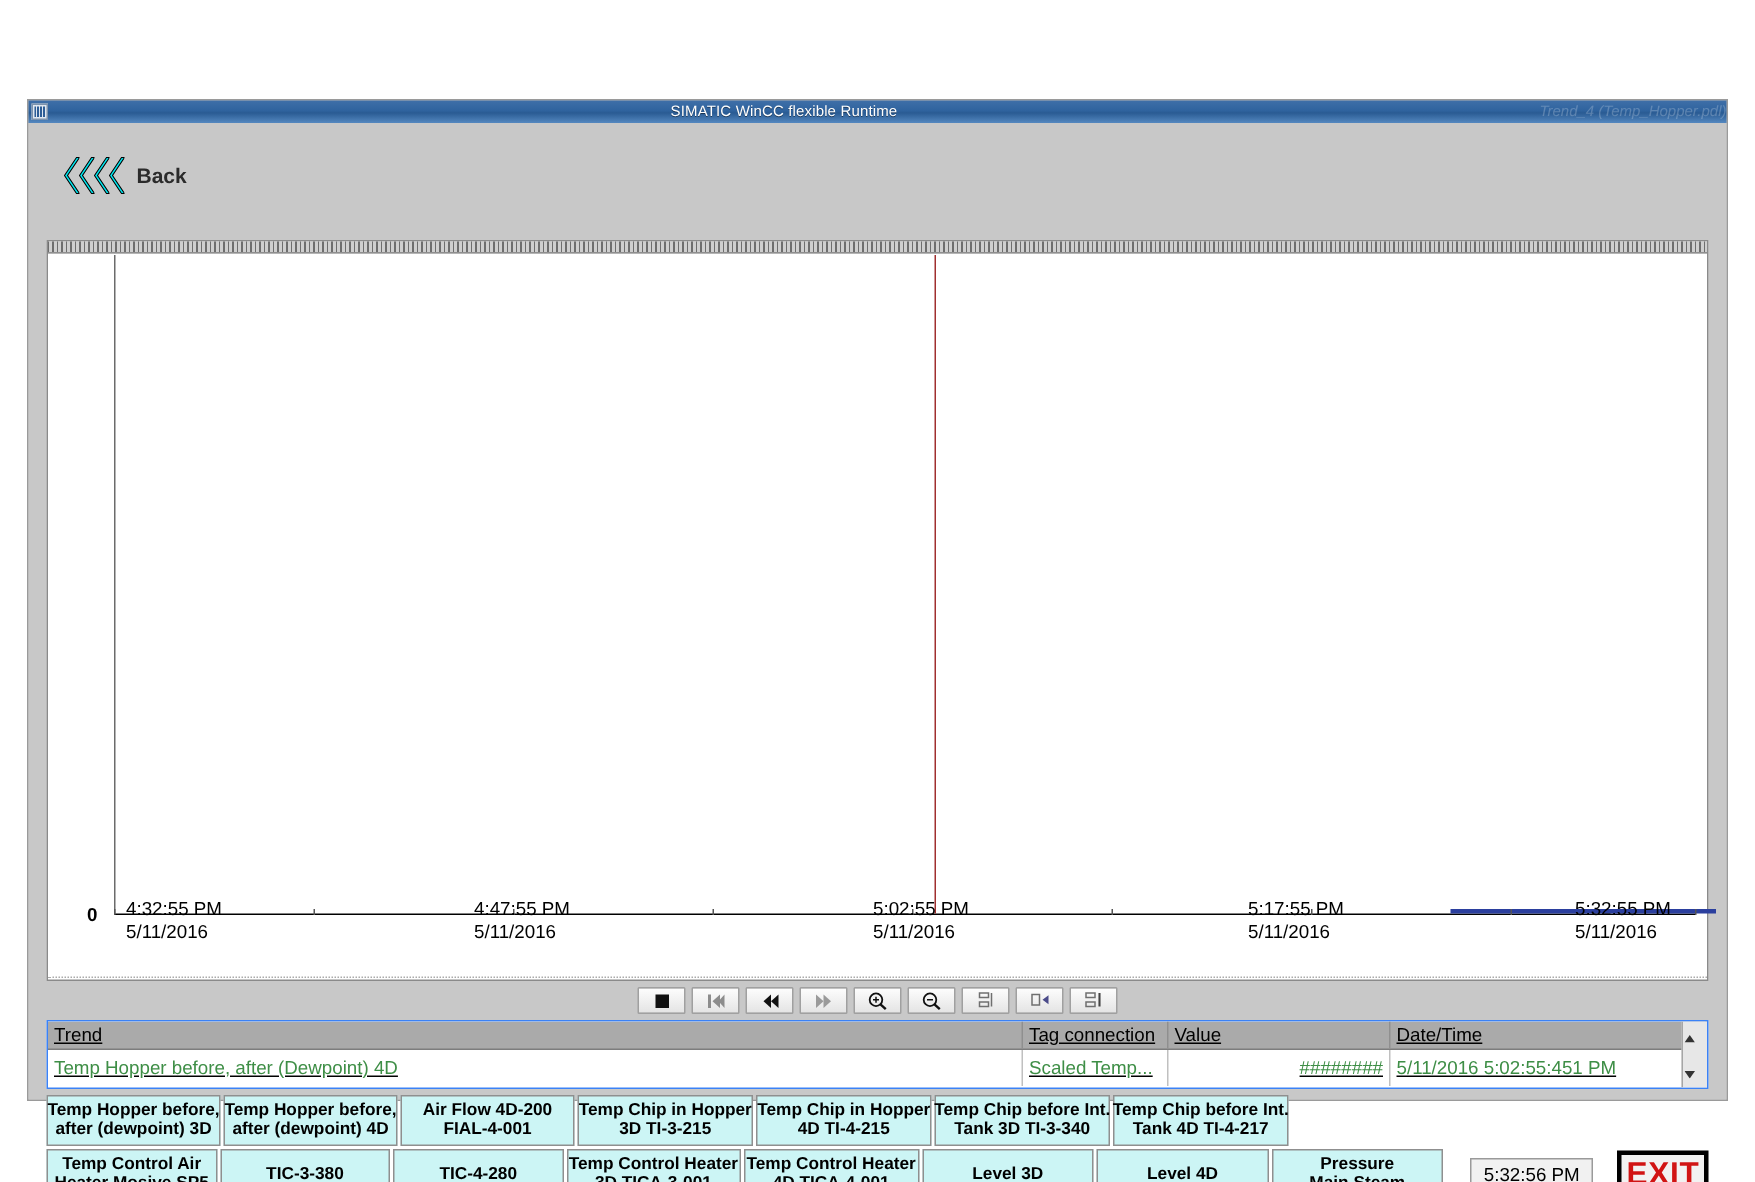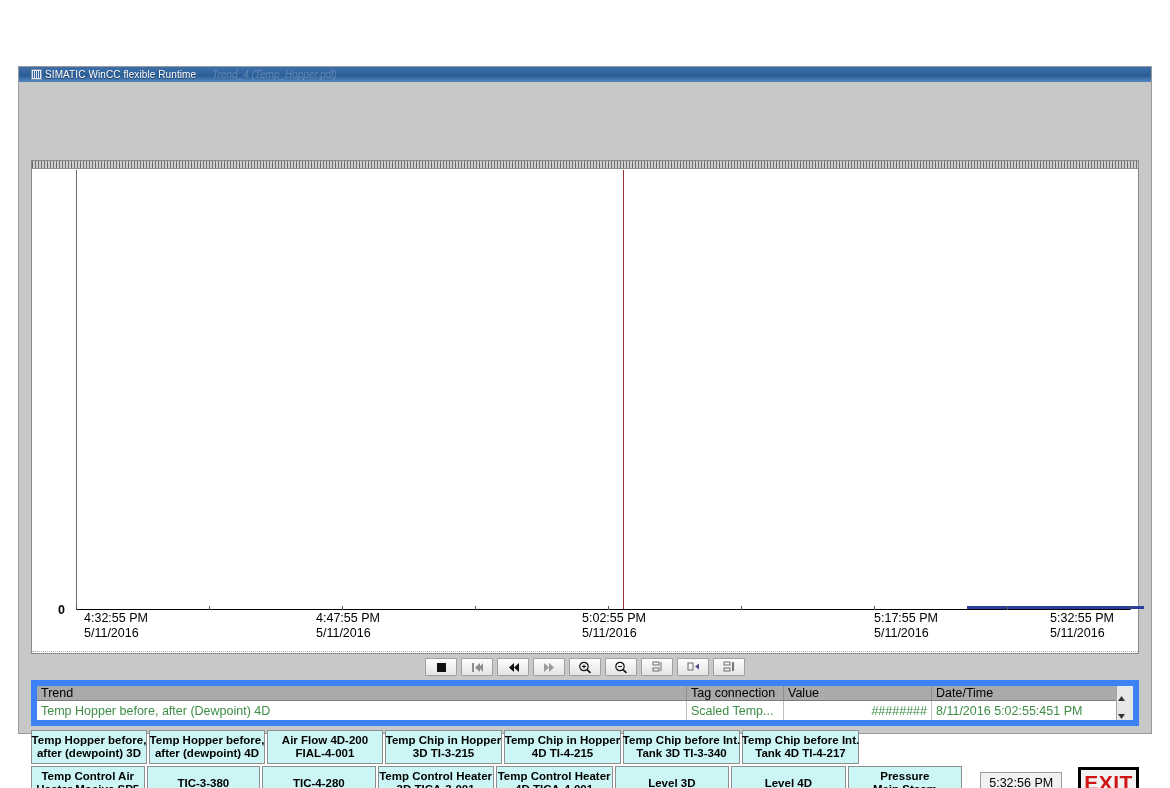--- a/index.html
+++ b/index.html
@@ -23,22 +23,23 @@
     width: 1134px; height: 668px;
     background: #c8c8c8;
     border: 1px solid #9a9a9a;
   }
   #titlebar {
     position: relative;
     height: 15px;
     background: linear-gradient(to bottom, #3f6fa8 0%, #2f639e 45%, #2a5b93 55%, #5488c0 100%);
     display: flex;
     align-items: center;
-    padding-left: 12px;
+    padding-left: 2px;
     overflow: hidden;
+    justify-content: space-between;
   }
   #titlebar .tb-icon {
     width: 11px; height: 11px;
     margin-right: 3px;
     background: #dfe7f0;
     border: 1px solid #7d93ad;
     position: relative;
     flex: none;
   }
   #titlebar .tb-icon::before {
@@ -177,21 +178,21 @@
   }
   #x-axis-ticks .tick {
     position: absolute;
     top: 0;
     width: 1px; height: 4px;
     background: #555;
   }
   #x-labels {
     position: absolute;
     left: 0; right: 0;
-    bottom: 8px;
+    bottom: 20px;
     height: 34px;
   }
   .xl {
     position: absolute;
     font-size: 12.5px;
     color: #000;
     line-height: 15px;
     white-space: nowrap;
   }
   .xl .l2 { display: block; }
@@ -226,24 +227,25 @@
   }
   .tbtn svg { display: block; }
 
   
   #legend-table {
     position: absolute;
     left: 12px; top: 598px;
     width: 1108px;
     height: 46px;
     background: #ffffff;
-    border: 6px solid #3b82f6;
+    border: 1px solid #3b82f6;
     display: flex;
     flex-direction: column;
     overflow: hidden;
+    text-decoration: underline;
   }
   .lt-head {
     display: flex;
     height: 19px;
     background: #aaaaaa;
     border-bottom: 1px solid #7d7d7d;
     color: #000;
     font-size: 12.5px;
   }
   .lt-head .c {
@@ -347,20 +349,47 @@
   <div id="window">
 
     <div id="titlebar">
       <div class="tb-icon"></div>
       <div class="tb-title">SIMATIC WinCC flexible Runtime</div>
       <div class="tb-ghost">Trend_4 (Temp_Hopper.pdl)</div>
     </div>
 
     <div id="client">
 
+      <div id="header">
+        <div id="back-button">
+          <div class="chev-wrap">
+            <span class="chev">
+                <svg width="12" height="26" viewBox="0 0 12 26">
+                  <path d="M10 1 L2 13 L10 25 L12 25 L4 13 L12 1 Z" fill="#00e5ee" stroke="#000" stroke-width="0.7"></path>
+                </svg>
+              </span>
+            <span class="chev">
+                <svg width="12" height="26" viewBox="0 0 12 26">
+                  <path d="M10 1 L2 13 L10 25 L12 25 L4 13 L12 1 Z" fill="#00e5ee" stroke="#000" stroke-width="0.7"></path>
+                </svg>
+              </span>
+            <span class="chev">
+                <svg width="12" height="26" viewBox="0 0 12 26">
+                  <path d="M10 1 L2 13 L10 25 L12 25 L4 13 L12 1 Z" fill="#00e5ee" stroke="#000" stroke-width="0.7"></path>
+                </svg>
+              </span>
+            <span class="chev">
+                <svg width="12" height="26" viewBox="0 0 12 26">
+                  <path d="M10 1 L2 13 L10 25 L12 25 L4 13 L12 1 Z" fill="#00e5ee" stroke="#000" stroke-width="0.7"></path>
+                </svg>
+              </span>
+          </div>
+          <div class="back-label">Back</div>
+        </div>
+      </div>
 
       <div id="screen-title">Temp Hopper before, after (Dewpoint) 4D</div>
 
       <div id="trend-control">
         <div id="plot-ruler"></div>
 
         <div id="plot-area">
           <div id="ruler-line"></div>
           <div id="trend-line"></div>
         </div>
@@ -385,21 +414,21 @@
             <span class="l2">5/11/2016</span>
           </div>
           <div class="xl" style="left:284px;">
             <span>4:47:55 PM</span>
             <span class="l2">5/11/2016</span>
           </div>
           <div class="xl" style="left:550px;">
             <span>5:02:55 PM</span>
             <span class="l2">5/11/2016</span>
           </div>
-          <div class="xl" style="left:800px;margin-left:42px;">
+          <div class="xl" style="left:800px;">
             <span>5:17:55 PM</span>
             <span class="l2">5/11/2016</span>
           </div>
           <div class="xl" style="left:1018px;">
             <span>5:32:55 PM</span>
             <span class="l2">5/11/2016</span>
           </div>
         </div>
         <div id="x-guides"></div>
       </div>
@@ -470,21 +499,21 @@
         <div class="lt-head">
           <div class="c col-trend">Trend</div>
           <div class="c col-tag">Tag connection</div>
           <div class="c col-value" style="justify-content:flex-start !important;">Value</div>
           <div class="c col-date">Date/Time</div>
         </div>
         <div class="lt-row">
           <div class="c col-trend">Temp Hopper before, after (Dewpoint) 4D</div>
           <div class="c col-tag">Scaled Temp...</div>
           <div class="c col-value">########</div>
-          <div class="c col-date">8/11/2016 5:02:55:451 PM</div>
+          <div class="c col-date">5/11/2016 5:02:55:451 PM</div>
         </div>
         <div class="lt-scroll-wrap">
           <div class="arw">
             <svg width="7" height="5" viewBox="0 0 7 5">
                 <path d="M3.5 0 L7 5 L0 5 Z" fill="#333"></path>
               </svg>
           </div>
           <div class="arw">
             <svg width="7" height="5" viewBox="0 0 7 5">
                 <path d="M3.5 5 L0 0 L7 0 Z" fill="#333"></path>

